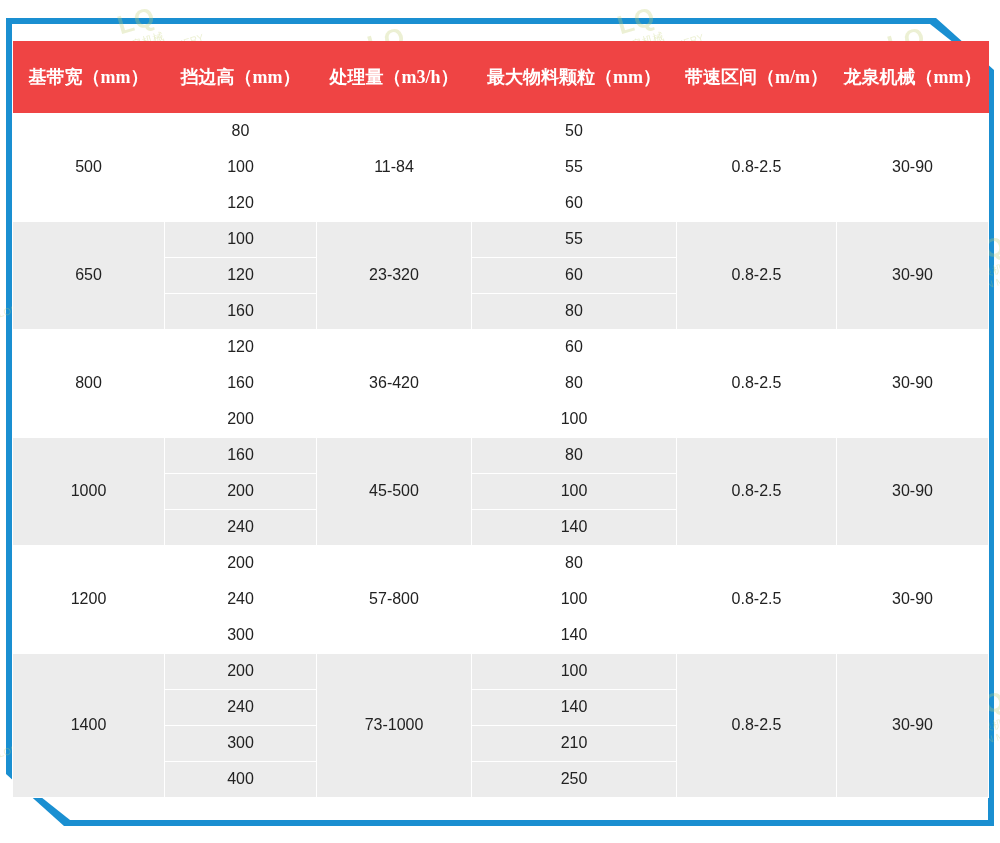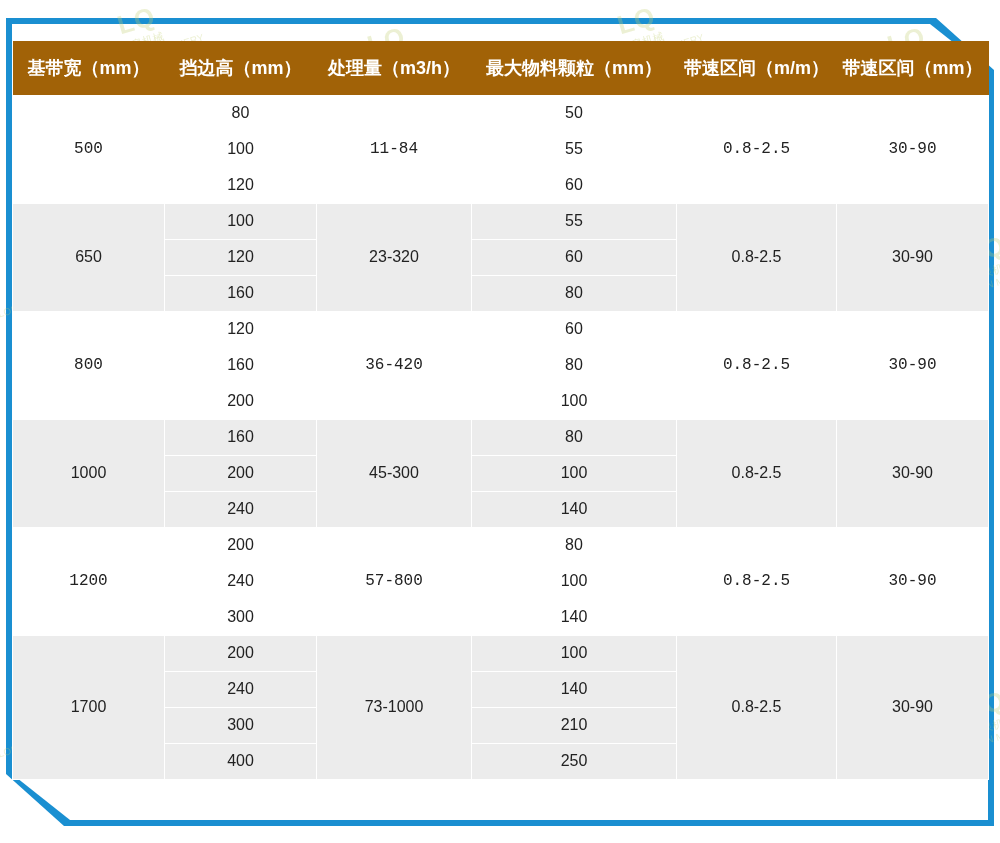--- a/index.html
+++ b/index.html
@@ -53,40 +53,41 @@
     left: 12px; top: 41px;
     width: 976px;
     z-index: 4;
   }
   table.spec {
     width: 976px;
     border-collapse: collapse;
     table-layout: fixed;
   }
   table.spec th {
-    background: #a16207;
+    background: #ef4444;
     color: #ffffff;
     font-size: 18px;
     font-weight: bold;
-    height: 54px;
+    height: 72px;
     text-align: center;
     border: none;
     letter-spacing: 0px;
+    font-family: Liberation Serif, serif;
   }
   table.spec td {
     text-align: center;
     font-size: 16px;
     color: #222222;
     border: 1px solid #ffffff;
     height: 36px;
     padding: 0 2px;
   }
   tr.band-a td { background: #ffffff; }
   tr.band-b td { background: #ececec; }
-  td.rs-a { background: #ffffff; font-family: Liberation Mono, monospace; }
+  td.rs-a { background: #ffffff; }
   td.rs-b { background: #ececec; }
 
   
   col.c0 { width: 152px; }
   col.c1 { width: 152px; }
   col.c2 { width: 155px; }
   col.c3 { width: 205px; }
   col.c4 { width: 160px; }
   col.c5 { width: 152px; }
 
@@ -131,21 +132,21 @@
           <col class="c4">
           <col class="c5">
       </colgroup>
       <thead>
         <tr>
           <th>基带宽（mm）</th>
           <th>挡边高（mm）</th>
           <th>处理量（m3/h）</th>
           <th>最大物料颗粒（mm）</th>
           <th>带速区间（m/m）</th>
-          <th>带速区间（mm）</th>
+          <th>龙泉机械（mm）</th>
         </tr>
       </thead>
       <tbody>
 
         <tr class="band-a">
           <td class="rs-a" rowspan="3">500</td>
           <td>80</td>
           <td class="rs-a" rowspan="3">11-84</td>
           <td>50</td>
           <td class="rs-a" rowspan="3">0.8-2.5</td>
@@ -190,21 +191,21 @@
           <td>80</td>
         </tr>
         <tr class="band-a">
           <td>200</td>
           <td>100</td>
         </tr>
 
         <tr class="band-b">
           <td class="rs-b" rowspan="3">1000</td>
           <td>160</td>
-          <td class="rs-b" rowspan="3">45-300</td>
+          <td class="rs-b" rowspan="3">45-500</td>
           <td>80</td>
           <td class="rs-b" rowspan="3">0.8-2.5</td>
           <td class="rs-b" rowspan="3">30-90</td>
         </tr>
         <tr class="band-b">
           <td>200</td>
           <td>100</td>
         </tr>
         <tr class="band-b">
           <td>240</td>
@@ -222,21 +223,21 @@
         <tr class="band-a">
           <td>240</td>
           <td>100</td>
         </tr>
         <tr class="band-a">
           <td>300</td>
           <td>140</td>
         </tr>
 
         <tr class="band-b">
-          <td class="rs-b" rowspan="4">1700</td>
+          <td class="rs-b" rowspan="4">1400</td>
           <td>200</td>
           <td class="rs-b" rowspan="4">73-1000</td>
           <td>100</td>
           <td class="rs-b" rowspan="4">0.8-2.5</td>
           <td class="rs-b" rowspan="4">30-90</td>
         </tr>
         <tr class="band-b">
           <td>240</td>
           <td>140</td>
         </tr>

